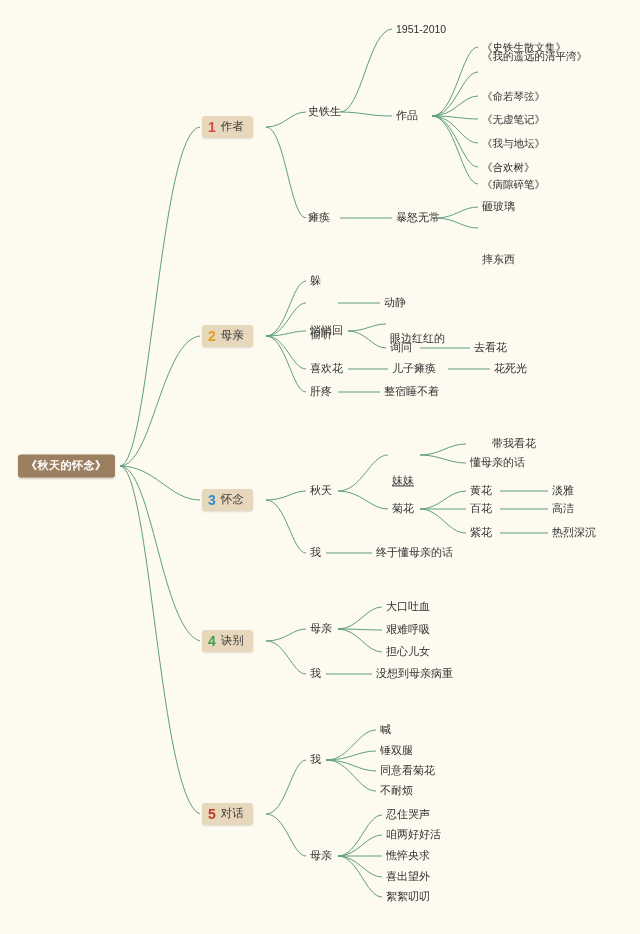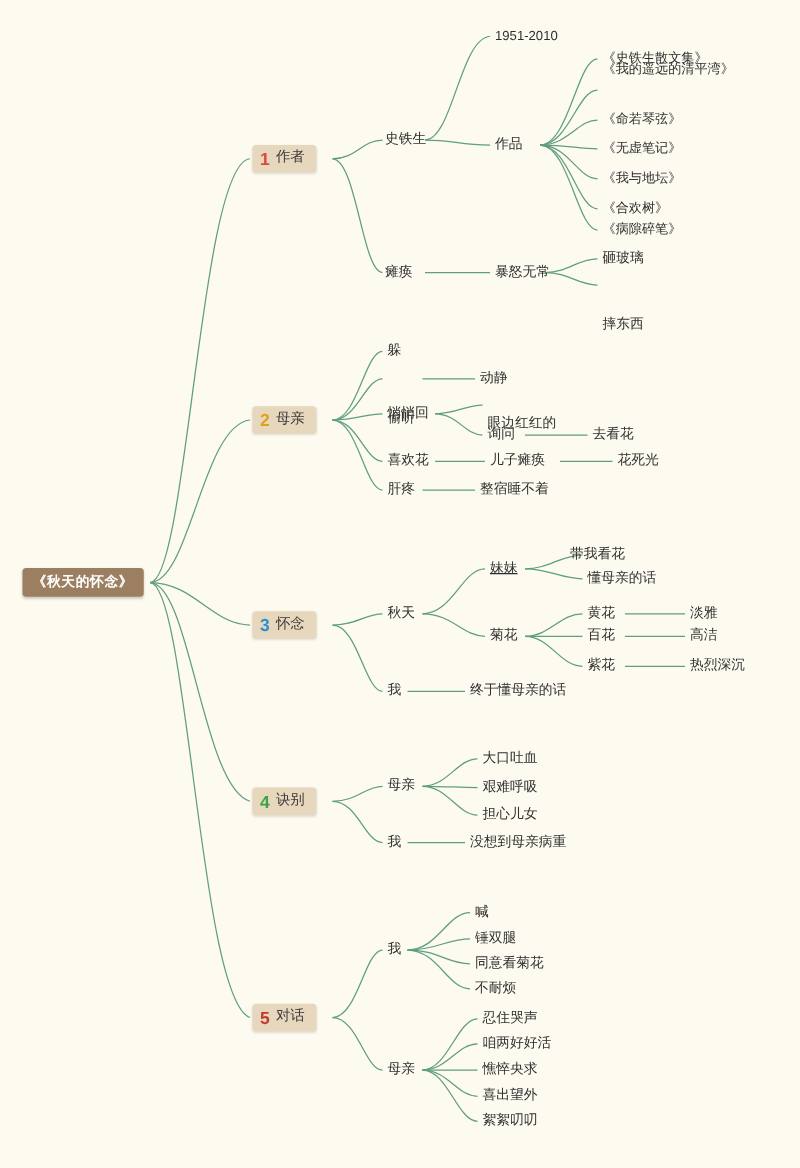--- a/index.html
+++ b/index.html
@@ -195,22 +195,22 @@
   <div class="node leaf" style="left:392px; top:369px;">儿子瘫痪</div>
   <div class="node leaf" style="left:494px; top:369px;">花死光</div>
   <div class="node leaf" style="left:310px; top:392px;">肝疼</div>
   <div class="node leaf" style="left:384px; top:392px;">整宿睡不着</div>
 
   <div class="node branch" style="left:202px; top:500px;">
     <span class="num" style="color:#2f8fd0">3</span>
     <span>怀念</span>
   </div>
   <div class="node leaf" style="left:310px; top:491px;">秋天</div>
-  <div class="node leaf" style="left:392px; top:455px;text-decoration:underline;">妹妹</div>
-  <div class="node leaf" style="left:456px; top:444px;text-align:center;">带我看花</div>
+  <div class="node leaf" style="left:392px; top:481px;text-decoration:underline;">妹妹</div>
+  <div class="node leaf" style="left:492px; top:444px;text-align:center;">带我看花</div>
   <div class="node leaf" style="left:470px; top:463px;">懂母亲的话</div>
   <div class="node leaf" style="left:392px; top:509px;">菊花</div>
   <div class="node leaf" style="left:470px; top:491px;">黄花</div>
   <div class="node leaf" style="left:552px; top:491px;">淡雅</div>
   <div class="node leaf" style="left:470px; top:509px;">百花</div>
   <div class="node leaf" style="left:552px; top:509px;">高洁</div>
   <div class="node leaf" style="left:470px; top:533px;">紫花</div>
   <div class="node leaf" style="left:552px; top:533px;">热烈深沉</div>
   <div class="node leaf" style="left:310px; top:553px;">我</div>
   <div class="node leaf" style="left:376px; top:553px;">终于懂母亲的话</div>

